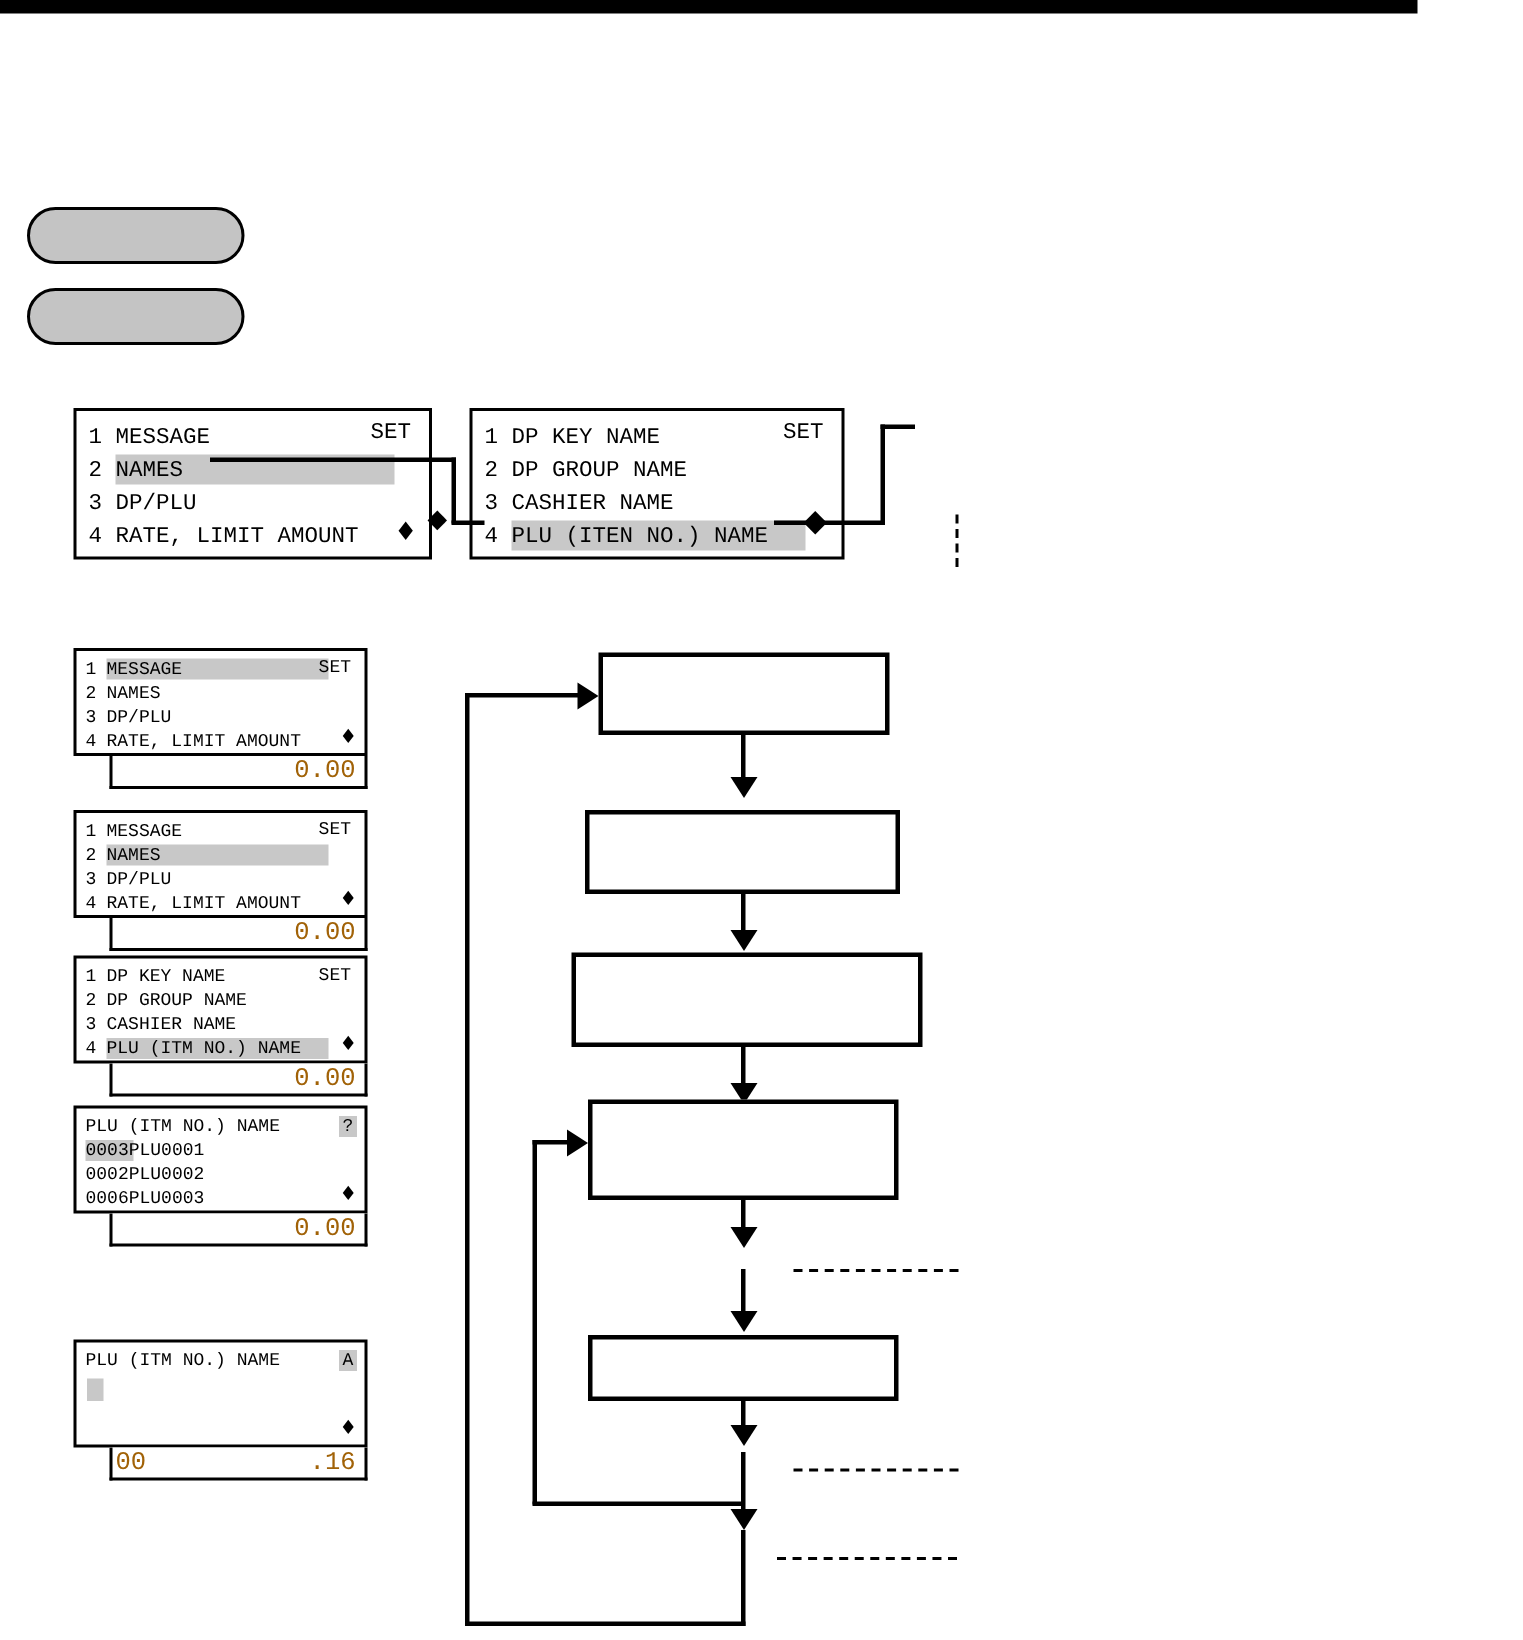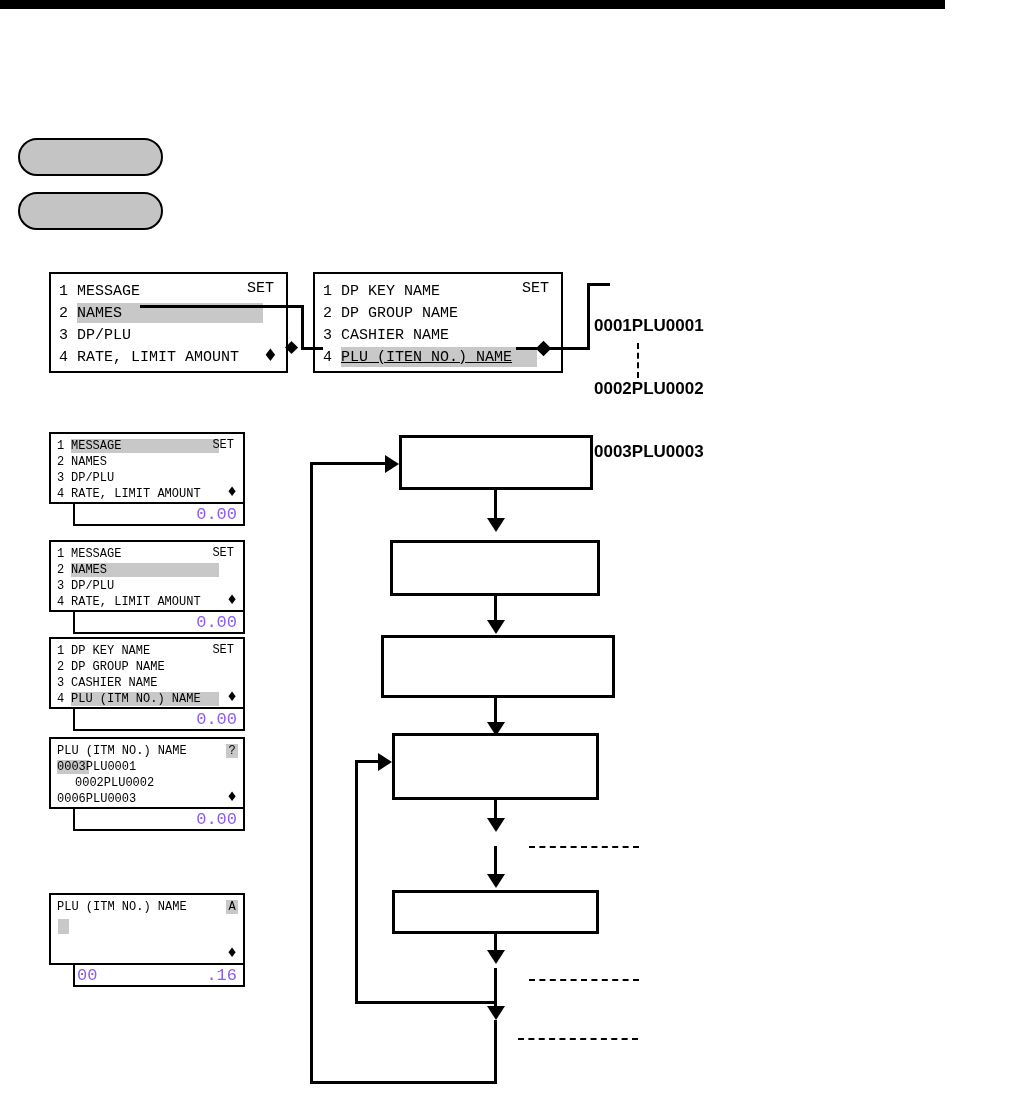--- a/index.html
+++ b/index.html
@@ -94,21 +94,21 @@
   }
 
   
   .amount-bar {
     position: absolute;
     border: 2px solid #000000;
     border-top: none;
     box-sizing: border-box;
     background: #ffffff;
     font-family: "Liberation Mono", monospace;
-    color: #8b5cf6;
+    color: #a16207;
     display: flex;
     align-items: center;
   }
   .amount-left {
     position: absolute;
     left: 2px;
   }
   .amount-right {
     position: absolute;
     right: 6px;
@@ -236,40 +236,35 @@
         <span class="lcd-num" style="width:18px;">2</span>
         <span class="lcd-text">DP GROUP NAME</span>
       </div>
       <div class="lcd-row" style="height:22px;">
         <span class="lcd-num" style="width:18px;">3</span>
         <span class="lcd-text">CASHIER NAME</span>
       </div>
       <div class="lcd-row" style="height:22px;">
         <span class="lcd-num" style="width:18px;">4</span>
         <span class="hl" style="position:absolute; left:18px; top:1px; width:196px; height:20px;"></span>
-        <span class="lcd-text" style="position:relative;text-decoration:underline;">PLU (ITEN NO.) NAME</span>
+        <span class="lcd-text" style="position:relative;">PLU (ITEN NO.) NAME</span>
       </div>
     </div>
   </div>
 
   <div class="hline" style="left:140px; top:305px; width:164px;"></div>
   <div class="vline" style="left:301px; top:305px; height:44px;"></div>
   <div class="hline" style="left:301px; top:347px; width:22px;"></div>
   <div class="arrows" style="left:285px; top:338px; font-size:17px;">◆</div>
 
   <div class="diamond" style="left:538px; top:343px;"></div>
   <div class="hline" style="left:516px; top:347px; width:74px;"></div>
   <div class="vline" style="left:587px; top:283px; height:66px;"></div>
   <div class="hline" style="left:587px; top:283px; width:23px;"></div>
 
-  <div class="plu-list" style="left:594px; top:273px; font-size:17px;">
-    <div>0001PLU0001</div>
-    <div>0002PLU0002</div>
-    <div>0003PLU0003</div>
-  </div>
   <div class="dash-vline" style="left:637px; top:343px; height:35px;"></div>
 
   <div class="lcd" style="left:49px; top:432px; width:196px; height:72px; font-size:12px;">
     <div style="position:relative; padding:4px 6px 0 6px;">
       <div class="lcd-row" style="height:16px;">
         <span class="lcd-num" style="width:14px;">1</span>
         <span class="hl" style="position:absolute; left:14px; top:1px; width:148px; height:14px;"></span>
         <span class="lcd-text" style="position:relative;">MESSAGE</span>
         <span class="lcd-set" style="right:3px;">SET</span>
       </div>
@@ -352,21 +347,21 @@
   <div class="lcd" style="left:49px; top:737px; width:196px; height:72px; font-size:12px;">
     <div style="position:relative; padding:4px 6px 0 6px;">
       <div class="lcd-row" style="height:16px;">
         <span class="lcd-text">PLU (ITM NO.) NAME</span>
       </div>
       <div class="lcd-row" style="height:16px;">
         <span class="hl" style="position:absolute; left:0; top:1px; width:32px; height:14px;"></span>
         <span class="lcd-text" style="position:relative;">0003</span>
         <span class="lcd-text" style="position:relative;">PLU0001</span>
       </div>
-      <div class="lcd-row" style="height:16px;margin-left:18px;">
+      <div class="lcd-row" style="height:16px;">
         <span class="lcd-text">0002</span>
         <span class="lcd-text">PLU0002</span>
       </div>
       <div class="lcd-row" style="height:16px;">
         <span class="lcd-text">0006</span>
         <span class="lcd-text">PLU0003</span>
       </div>
     </div>
     <span class="corner-badge" style="right:5px; top:5px; width:12px; height:14px; font-size:12px; line-height:14px;">?</span>
     <span class="arrows" style="right:5px; top:51px; font-size:13px;">♦</span>

